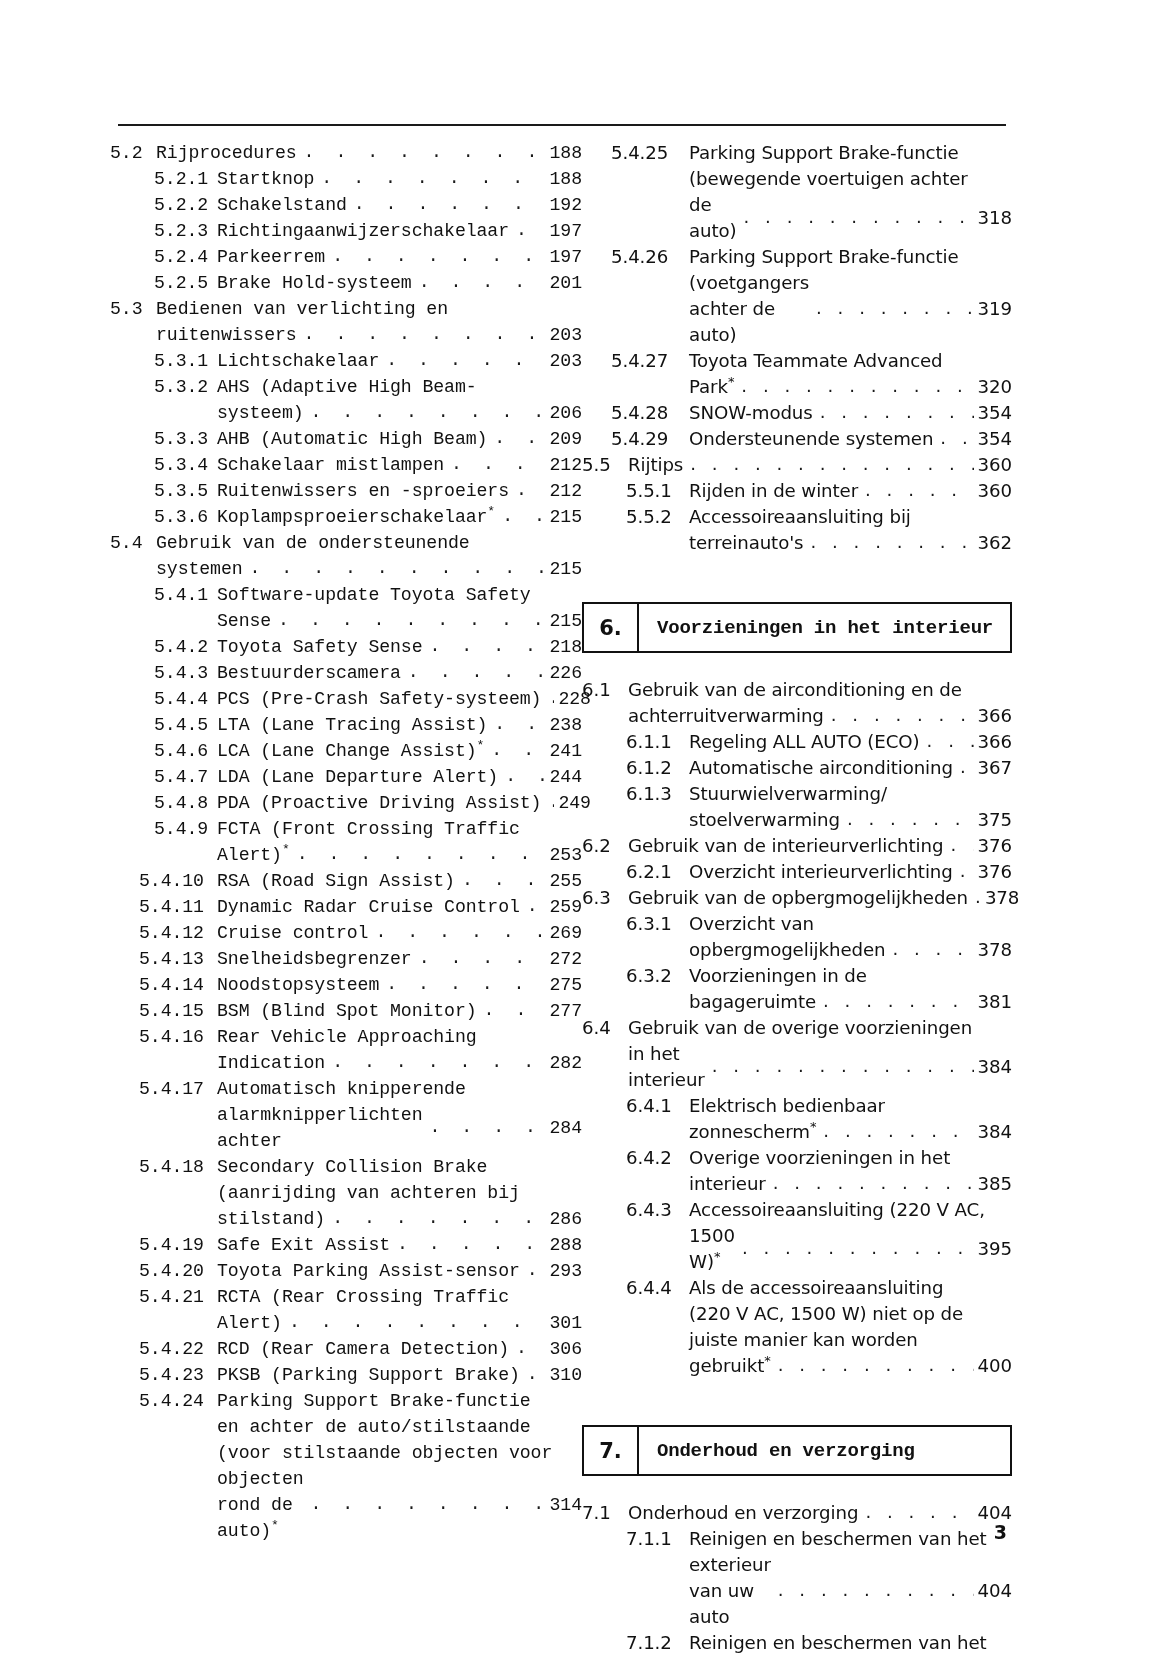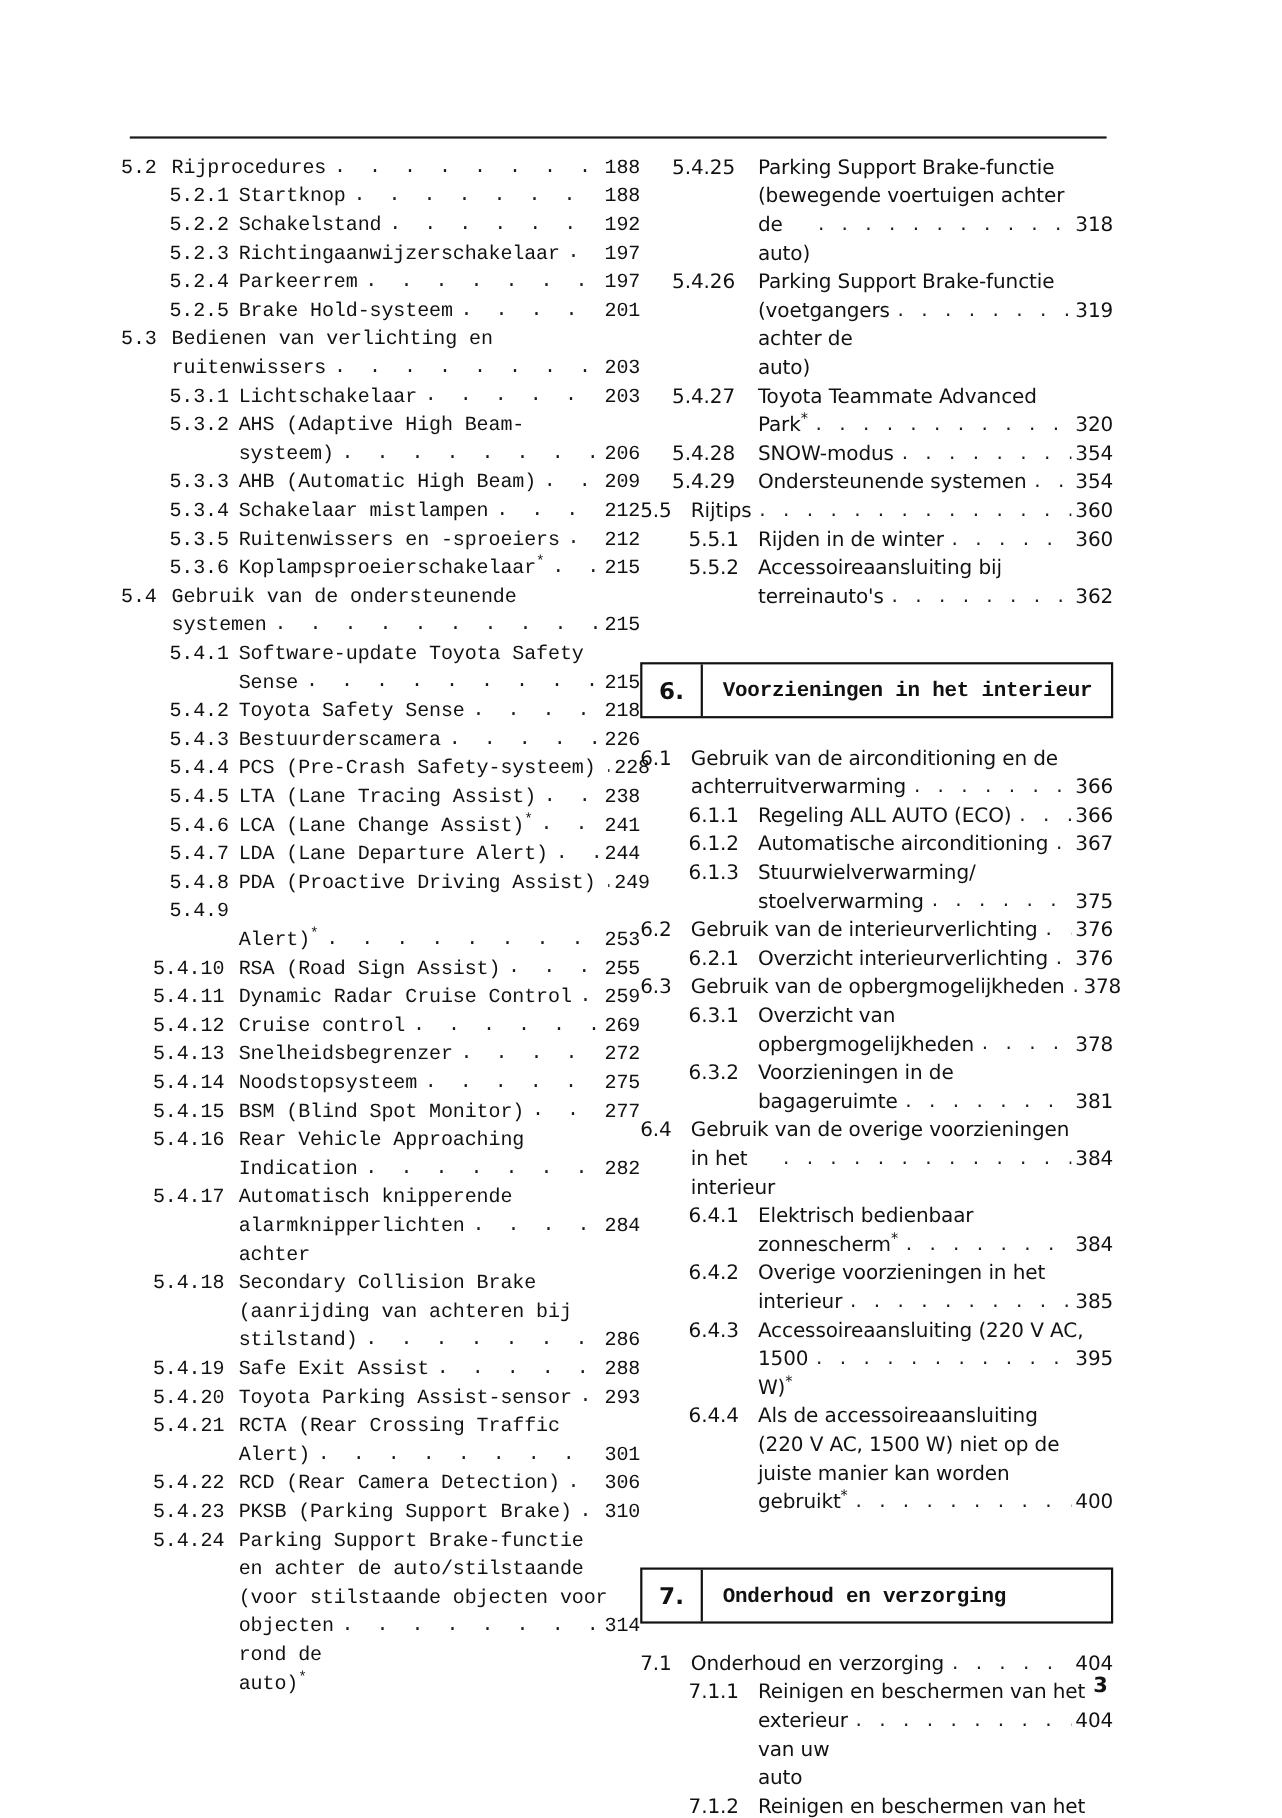--- a/index.html
+++ b/index.html
@@ -121,21 +121,21 @@
   }
   .cont .spacer { flex: 0 0 auto; }
   .cont-l2 .spacer { width: 46px; }
   .cont-l3 .spacer { width: 107px; }
   .cont-l3w .spacer { width: 107px; }
   .cont .body {
     flex: 1 1 auto;
     min-width: 0;
     display: flex;
     flex-direction: row;
-    align-items: flex-start;
+    align-items: center;
   }
 
   sup.ast {
     font-size: 0.72em;
     vertical-align: super;
     line-height: 0;
   }
 
   
   .chapter-box {
@@ -383,20 +383,23 @@
         <div class="entry lvl3">
           <span class="num">5.4.8</span>
           <span class="body">
             <span class="title title-nowrap">PDA (Proactive Driving Assist)</span>
             <span class="leader"></span>
             <span class="pageno">249</span>
           </span>
         </div>
         <div class="entry lvl3">
           <span class="num">5.4.9</span>
+          <span class="body">
+            <span class="title title-nowrap">FCTA (Front Crossing Traffic</span>
+          </span>
         </div>
         <div class="cont cont-l3">
           <span class="spacer"></span>
           <span class="body">
             <span class="title title-nowrap">Alert)<sup class="ast">*</sup></span>
             <span class="leader"></span>
             <span class="pageno">253</span>
           </span>
         </div>
         <div class="entry lvl3w">

